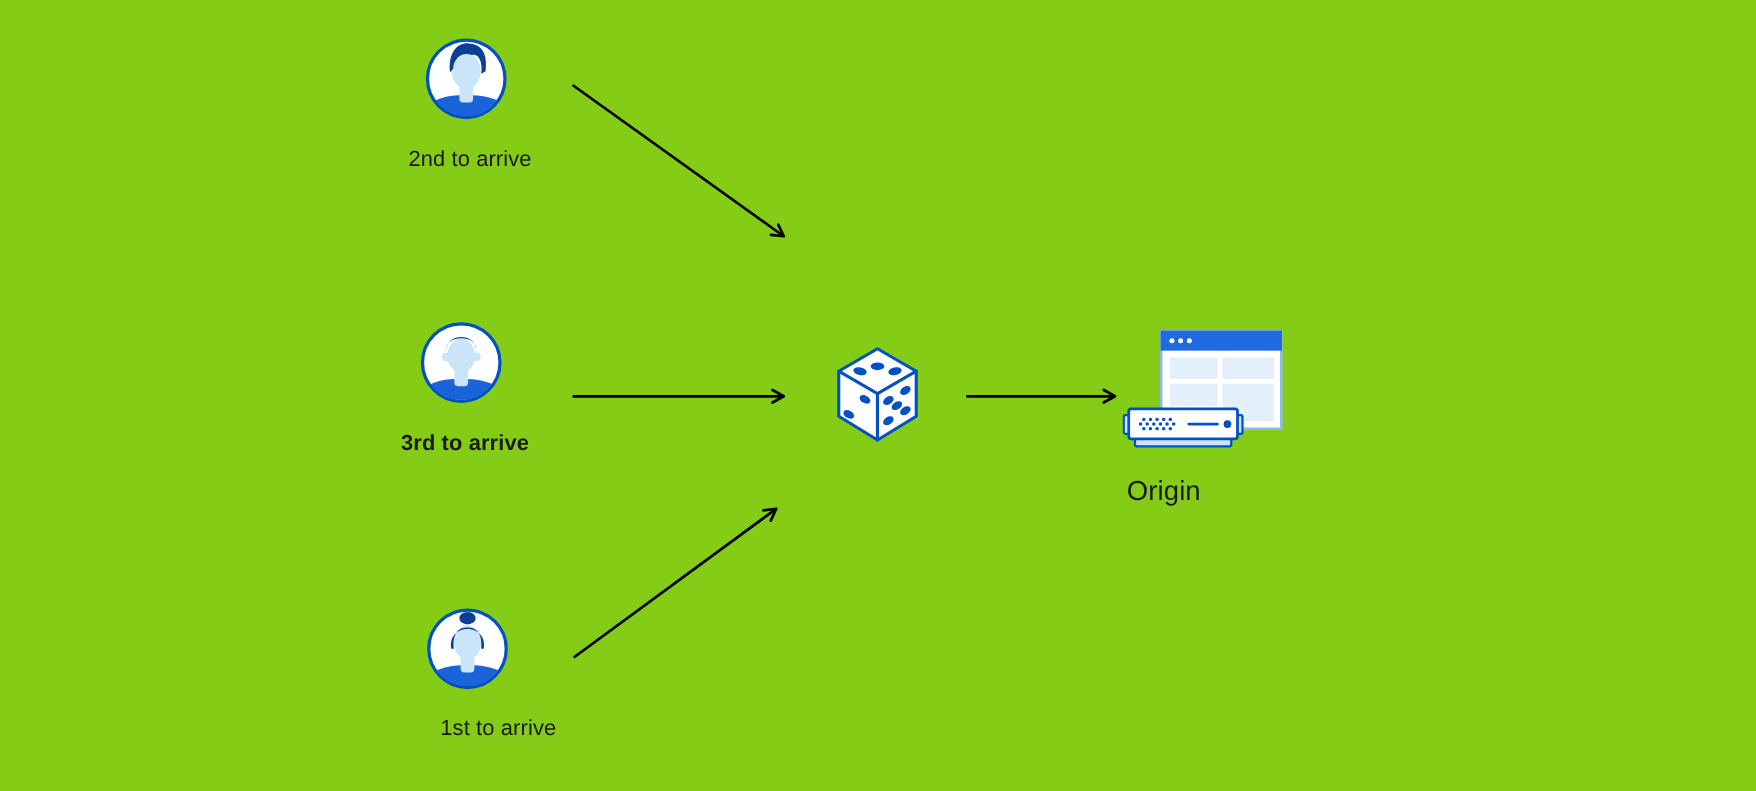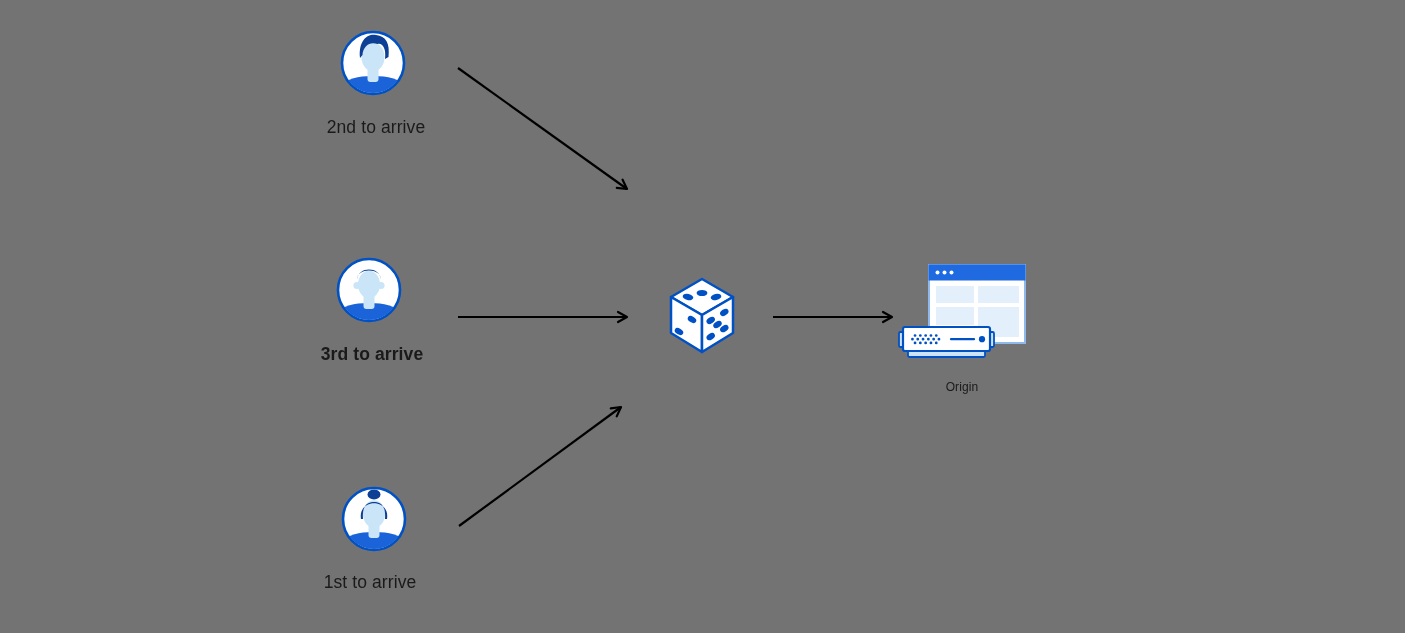--- a/index.html
+++ b/index.html
@@ -5,21 +5,21 @@
   html, body {
     margin: 0;
     padding: 0;
     background: #ffffff;
     font-family: "Liberation Sans", sans-serif;
   }
   #canvas {
     position: relative;
     width: 1405px;
     height: 633px;
-    background: #737373;
+    background: #84cc16;
     overflow: hidden;
   }
   .abs { position: absolute; }
   .node-label {
     position: absolute;
     width: 150px;
     text-align: center;
     font-size: 17.5px;
     line-height: 1.2;
     color: #1a1a1a;
@@ -95,21 +95,21 @@
       <g clip-path="url(#clip-a3)">
         <path d="M1,66 L1,60 C1,52 12,46 33,46 C54,46 65,52 65,60 L65,66 Z" fill="#1a63d8"></path>
         <ellipse cx="33" cy="8.5" rx="6.5" ry="5" fill="#0d4094"></ellipse>
         <rect x="27.5" y="33" width="11" height="19" rx="3" fill="#c9e5f7"></rect>
         <ellipse cx="33" cy="28" rx="11" ry="13.8" fill="#c9e5f7"></ellipse>
         <path d="M20,33 C16.5,12 49.5,12 46,33 L44,33 C45,20 40,16 33,16
                  C26,16 21,20 22,33 Z" fill="#0d4094"></path>
       </g>
     </svg>
   </div>
-  <div class="node-label" style="left:295px;top:572px;">1st to arrive</div>
+  <div class="node-label" style="left:295px;top:572px;text-align:right;">1st to arrive</div>
 
   <div class="abs" style="left:668px;top:277px;">
     <svg width="68" height="78" viewBox="0 0 68 78">
       <g fill="#ffffff" stroke="#0051c3" stroke-width="2.5" stroke-linejoin="round">
         <polygon points="34,2 65,20 34,38 3,20"></polygon>
         <polygon points="3,20 34,38 34,75 3,56"></polygon>
         <polygon points="34,38 65,20 65,56 34,75"></polygon>
       </g>
       <g fill="#0051c3" stroke="none">
 
@@ -150,15 +150,15 @@
         <rect x="10" y="87" width="77" height="7" rx="1.5" fill="#cde4f8" stroke="#0051c3" stroke-width="1.8"></rect>
         <rect x="5" y="64" width="87" height="24" rx="2" fill="#ffffff" stroke="#0051c3" stroke-width="2.2"></rect>
         <line x1="17" y1="72.5" x2="43" y2="72.5" stroke="#0051c3" stroke-width="2.7" stroke-linecap="round" stroke-dasharray="0.1 5.2"></line>
         <line x1="14.4" y1="76.2" x2="45.6" y2="76.2" stroke="#0051c3" stroke-width="2.7" stroke-linecap="round" stroke-dasharray="0.1 5.2"></line>
         <line x1="17" y1="79.9" x2="43" y2="79.9" stroke="#0051c3" stroke-width="2.7" stroke-linecap="round" stroke-dasharray="0.1 5.2"></line>
         <line x1="53" y1="76.2" x2="76" y2="76.2" stroke="#0051c3" stroke-width="2.2" stroke-linecap="round"></line>
         <circle cx="84" cy="76.2" r="3.1" fill="#0051c3"></circle>
       </g>
     </svg>
   </div>
-  <div class="node-label" style="left:887px;top:380px;font-size:12px;">Origin</div>
+  <div class="node-label" style="left:856px;top:380px;font-size:22px;">Origin</div>
 
 </div>
 
 </body></html>

